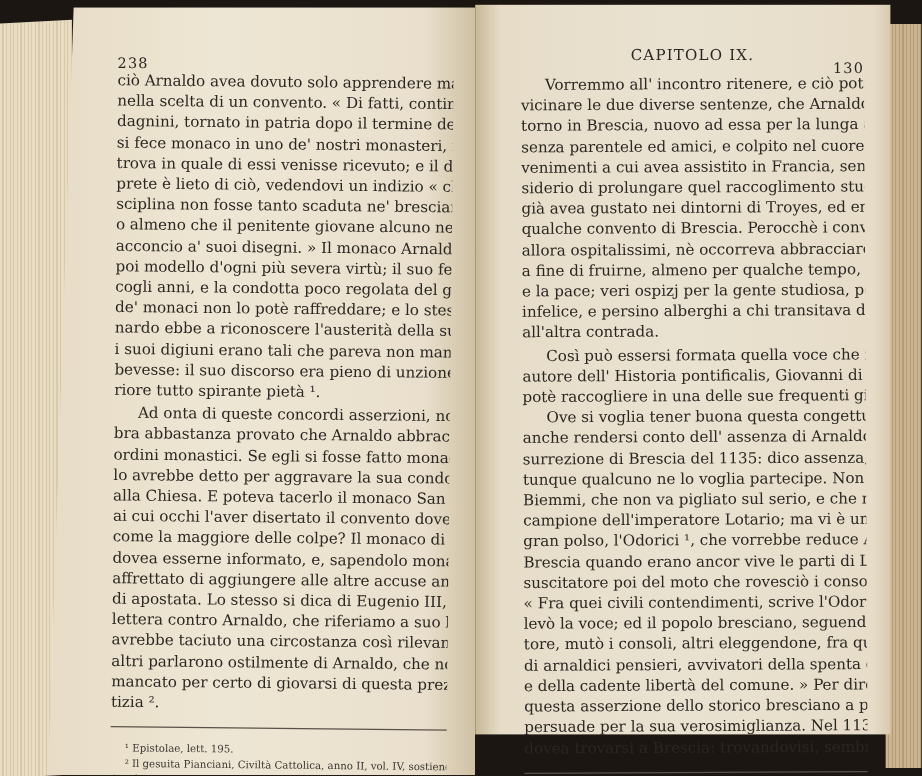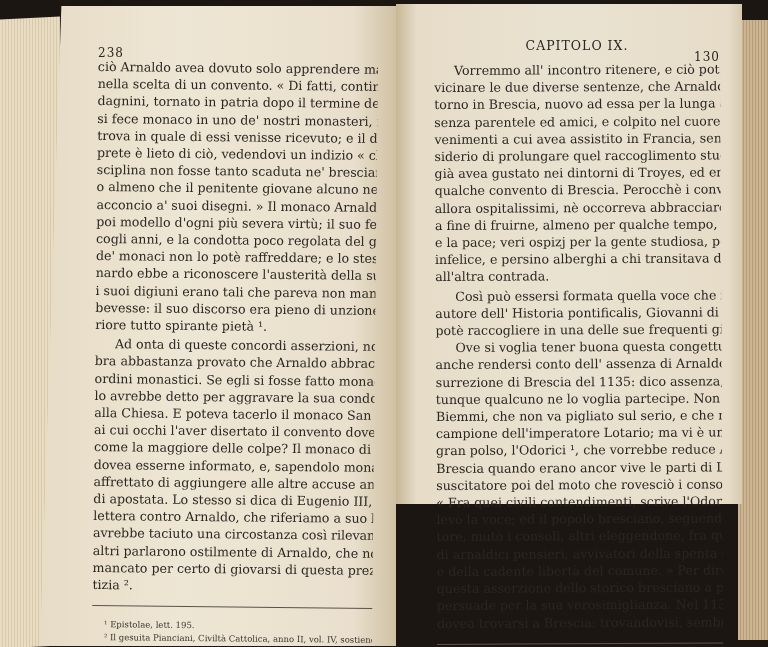--- a/index.html
+++ b/index.html
@@ -24,21 +24,21 @@
       color: #2a2622;
       box-sizing: border-box;
     }
     .page-left {
       left: 40px; width: 356px; height: 640px; top: 6px;
       background: linear-gradient(90deg, #e7dcc6 0%, #eee6d4 40%, #e9dfcc 88%, #cfc1a4 100%);
       clip-path: polygon(6% 0, 100% 0, 100% 100%, 0 100%);
       padding: 28px 18px 0 58px;
     }
     .page-right {
-      left: 396px; width: 346px; height: 500px; top: 4px;
+      left: 396px; width: 346px; height: 608px; top: 4px;
       background: linear-gradient(90deg, #c7b894 0%, #e6dcc8 6%, #eae2d1 50%, #e6dcc8 96%, #d8cab0 100%);
       padding: 34px 22px 0 38px;
     }
     .running-head {
       position: relative; height: 22px; font-size: 12.5px; letter-spacing: 1px;
     }
     .running-head .title { position: absolute; left: 0; right: 0; text-align: center; top: 0; }
     .running-head .pnum { position: absolute; font-size: 12px; top: 12px; }
     .page-left .running-head .pnum { left: 0; }
     .page-right .running-head .pnum { right: 0; }

